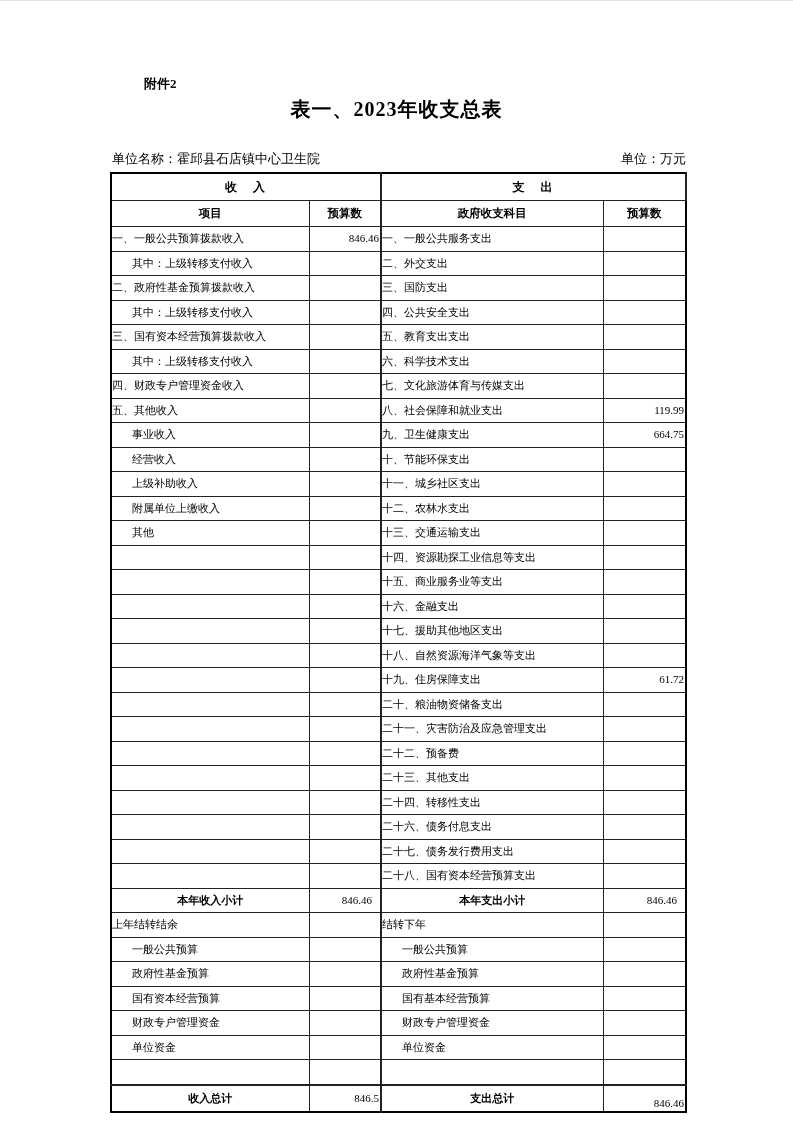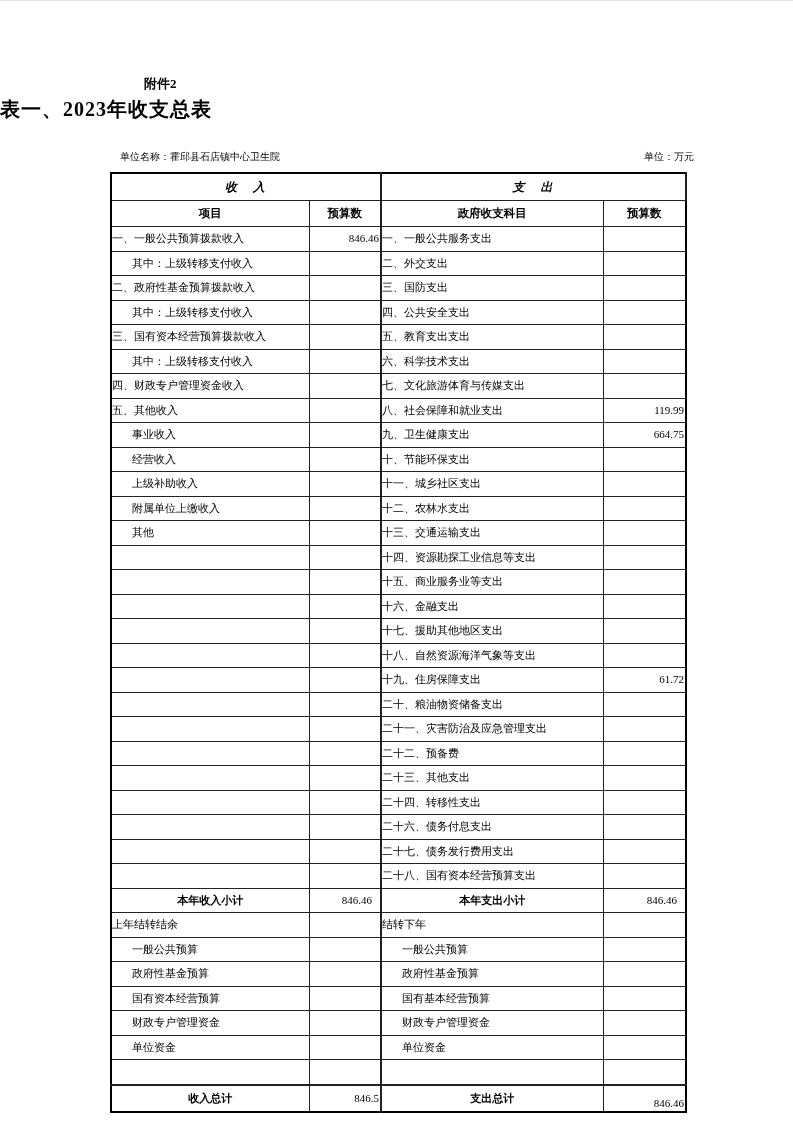--- a/index.html
+++ b/index.html
@@ -12,44 +12,44 @@
     overflow:hidden;
     border-top:1px solid #e2e2e2;
     box-sizing:border-box;
   }
   .attachment{
     position:absolute;left:108px;top:74px;
     font-size:13px;font-weight:bold;margin-left:36px;
   }
   .doc-title{
     position:absolute;left:0;top:95px;width:100%;
-    text-align:left;font-size:20px;font-weight:bold;
+    text-align:center;font-size:20px;font-weight:bold;
     letter-spacing:1px;
   }
   .unit-row{
-    position:absolute;left:120px;top:149px;width:574px;
-    font-size:10px;display:flex;justify-content:space-between;
+    position:absolute;left:112px;top:149px;width:574px;
+    font-size:13px;display:flex;justify-content:space-between;
   }
   table.budget{
     position:absolute;left:110px;top:171px;
     width:575px;table-layout:fixed;
     border-collapse:collapse;
     border:2px solid #000;
     font-size:11px;
   }
   col.c1{width:198px;} col.c2{width:72px;} col.c3{width:222px;} col.c4{width:83px;}
   table.budget td,table.budget th{
     border:1px solid #222;
     padding:0;overflow:hidden;white-space:nowrap;
     font-weight:normal;
     height:23.5px;line-height:23.5px;
   }
   
   table.budget td:nth-child(2),table.budget th.ghdr-income,table.budget th:nth-child(2){border-right-width:2px;}
-  tr.group-header th{height:26px;line-height:26px;font-weight:bold;font-size:12px;letter-spacing:2px;font-style:italic;}
+  tr.group-header th{height:26px;line-height:26px;font-weight:bold;font-size:12px;letter-spacing:2px;}
   tr.col-header th{height:25px;line-height:25px;text-align:center;font-weight:bold;font-size:11.5px;}
   td.item{text-align:left;padding-left:3px;}
   td.item.indent{padding-left:20px;}
   td.val{text-align:right;padding-right:5px;}
   td.val.tight{padding-right:1px;}
   tr.subtotal td.lbl,tr.total td.lbl{text-align:center;font-weight:bold;}
   tr.subtotal td.val{padding-right:8px;}
   tr.total td{height:25px;line-height:25px;border-top-width:2px;}
   tr.total td .drop{position:relative;top:5px;display:inline-block;line-height:normal;}
 </style>

